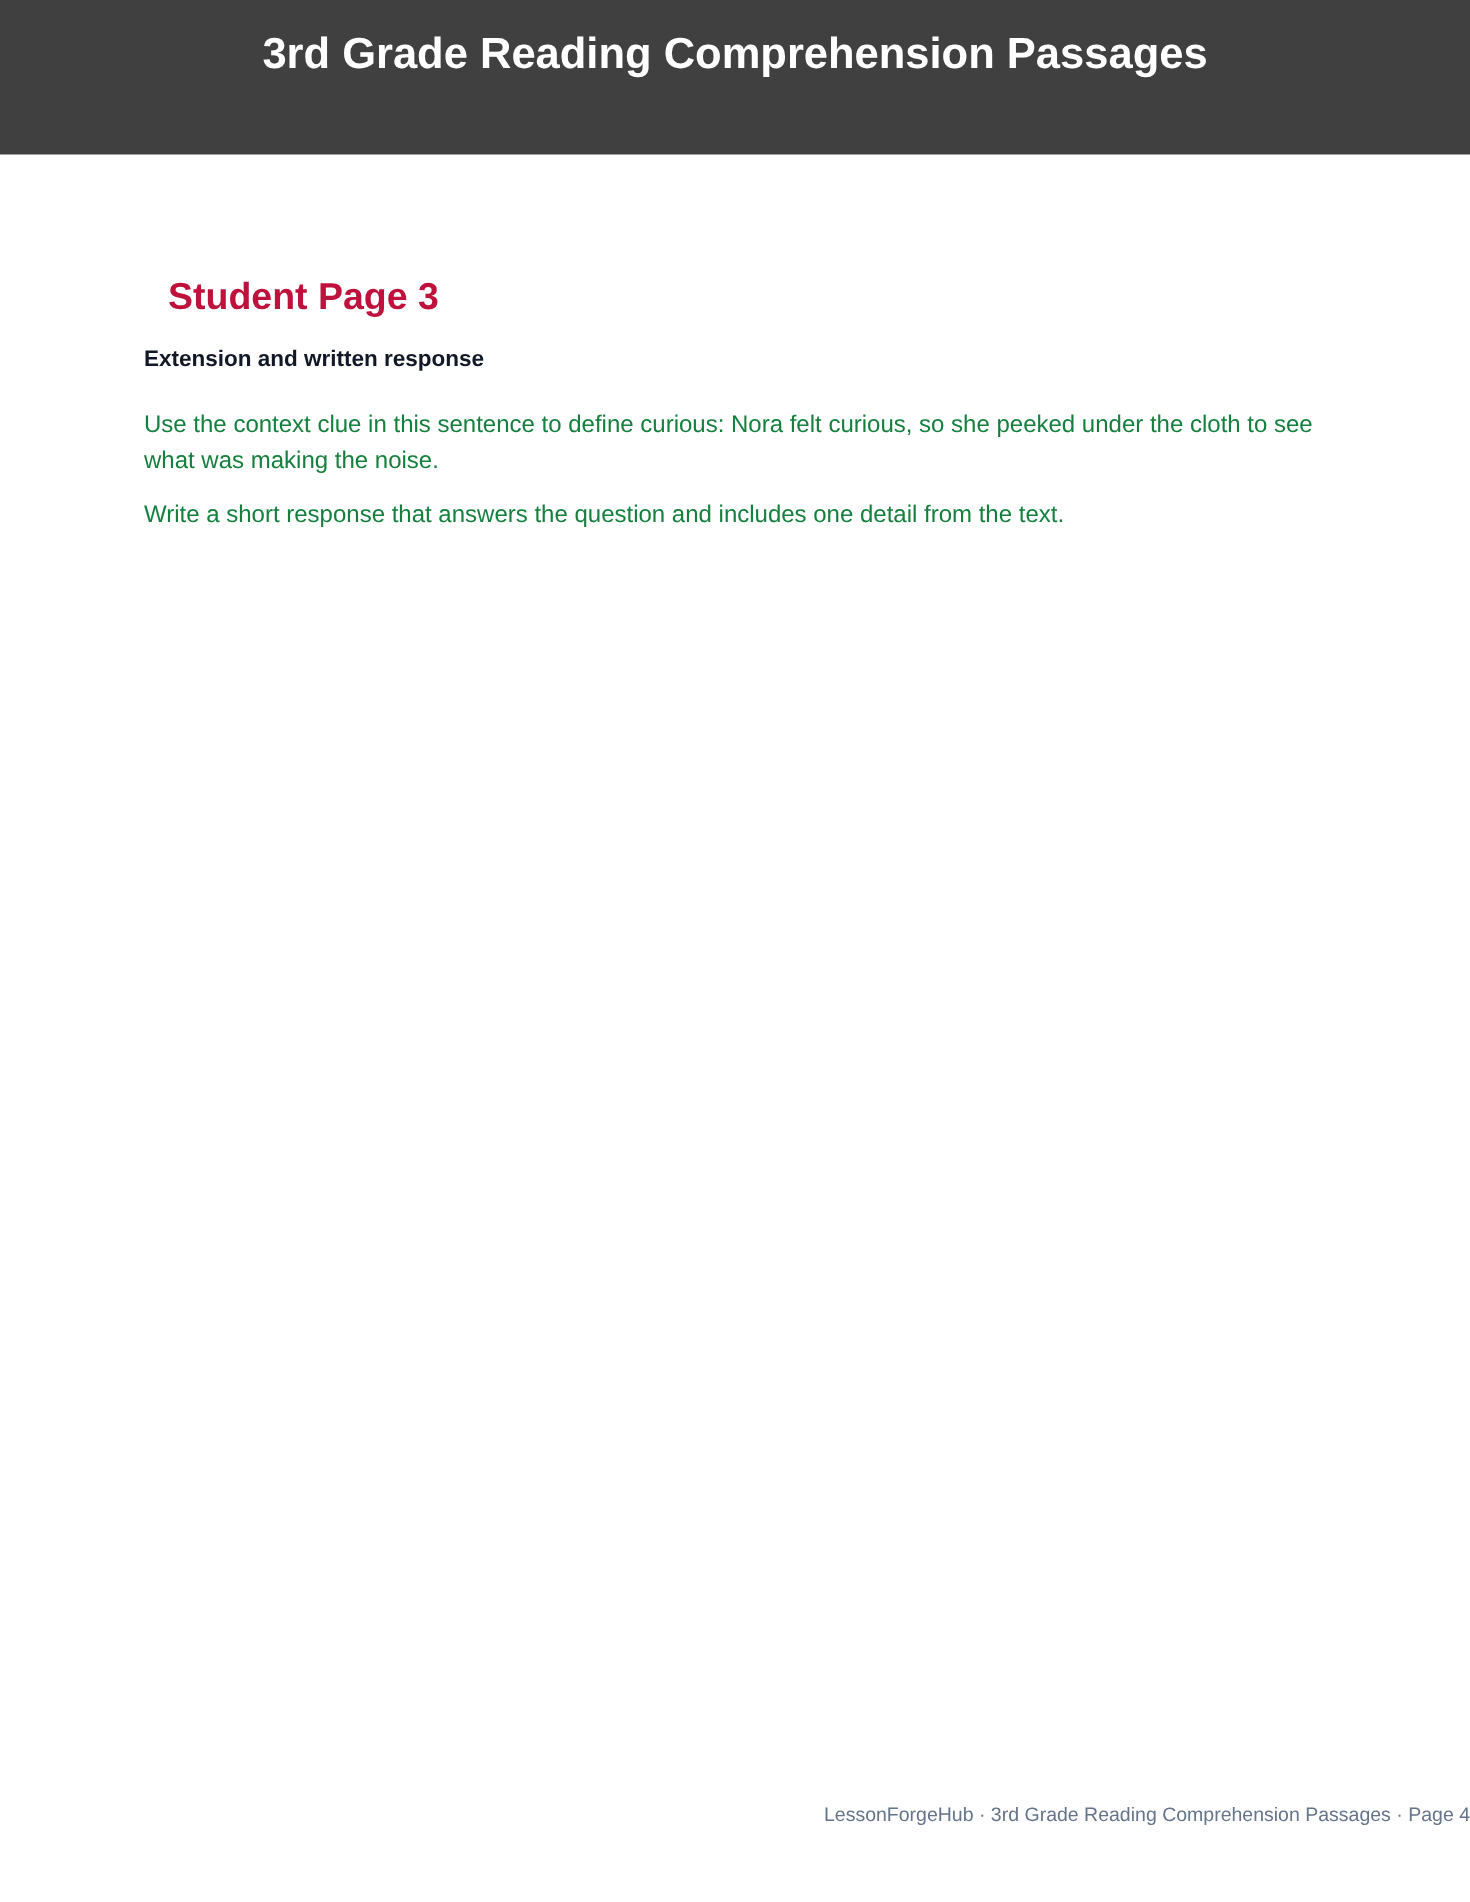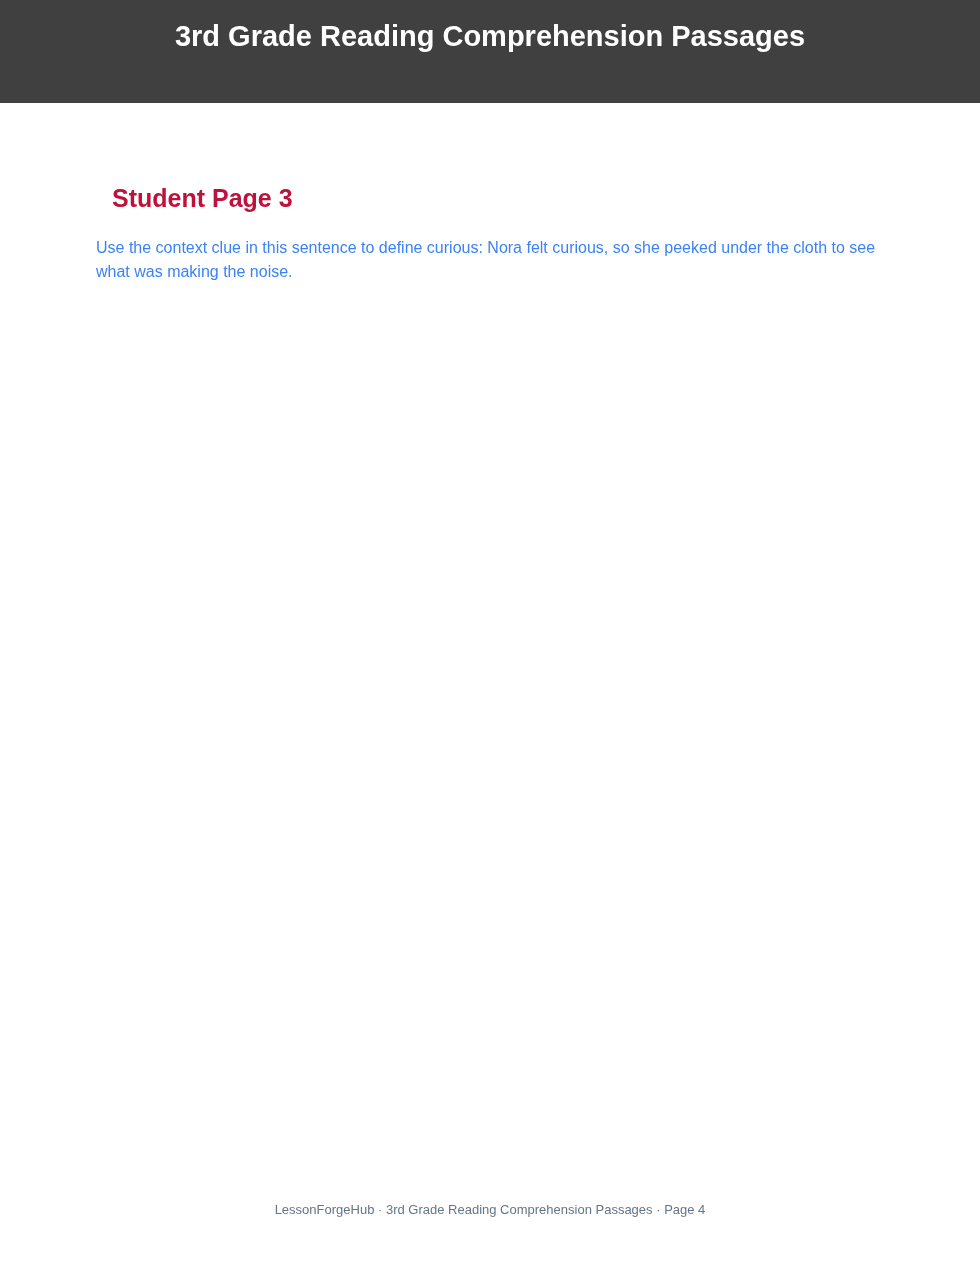--- a/index.html
+++ b/index.html
@@ -21,34 +21,36 @@
     }
     .content { position: absolute; left: 96px; top: 166px; width: 790px; }
     .page-title {
       color: #be123c; font-size: 25px; font-weight: bold; line-height: 32px; margin: 16px;
     }
     .section-title {
       color: #111827; font-size: 15px; font-weight: bold; line-height: 20px;
       margin: 16px 0 0 0;
     }
     .para {
-      color: #3b82f6; font-size: 16px; line-height: 24px; margin: 0;
+      color: #15803d; font-size: 16px; line-height: 24px; margin: 0;
     }
     .p1 { margin-top: 22px; }
     .p2 { margin-top: 12px; }
     .footer {
-      position: absolute; left: 0; right: 0; top: 1202px; text-align: center;
+      position: absolute; left: 0; right: 0; top: 1202px; text-align: right;
       font-size: 13px; color: #64748b; line-height: 16px;
     }
   </style>
 </head>
 <body>
 
 <div class="header">
   <div class="title">3rd Grade Reading Comprehension Passages</div>
 </div>
 
 <div class="content">
   <h1 class="page-title">Student Page 3</h1>
+  <h2 class="section-title">Extension and written response</h2>
   <p class="para p1">Use the context clue in this sentence to define curious: Nora felt curious, so she peeked under the cloth to see what was making the noise.</p>
+  <p class="para p2">Write a short response that answers the question and includes one detail from the text.</p>
 </div>
 
 <div class="footer">LessonForgeHub · 3rd Grade Reading Comprehension Passages · Page 4</div>
 
 </body></html>

